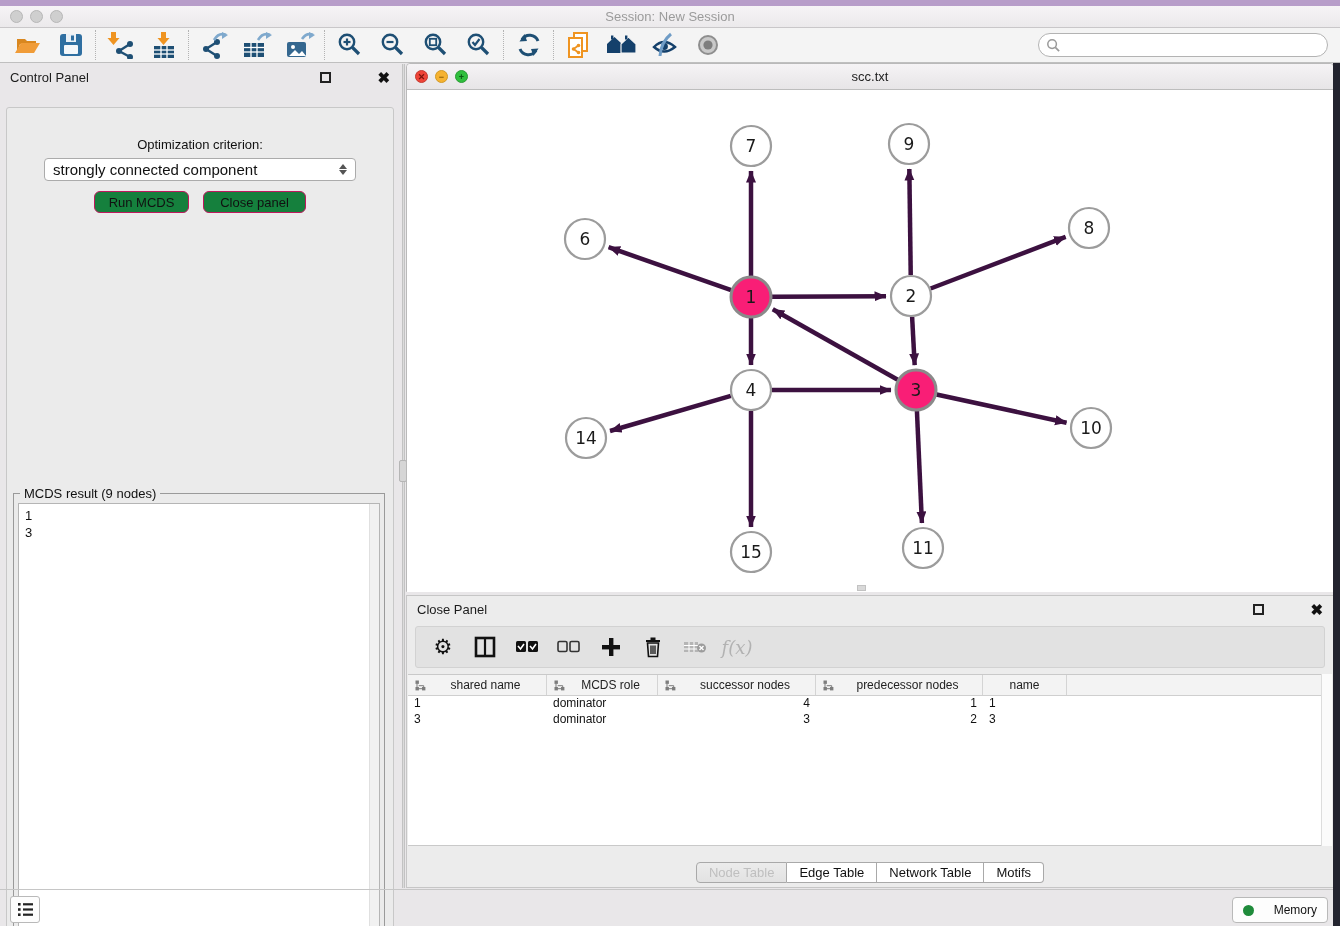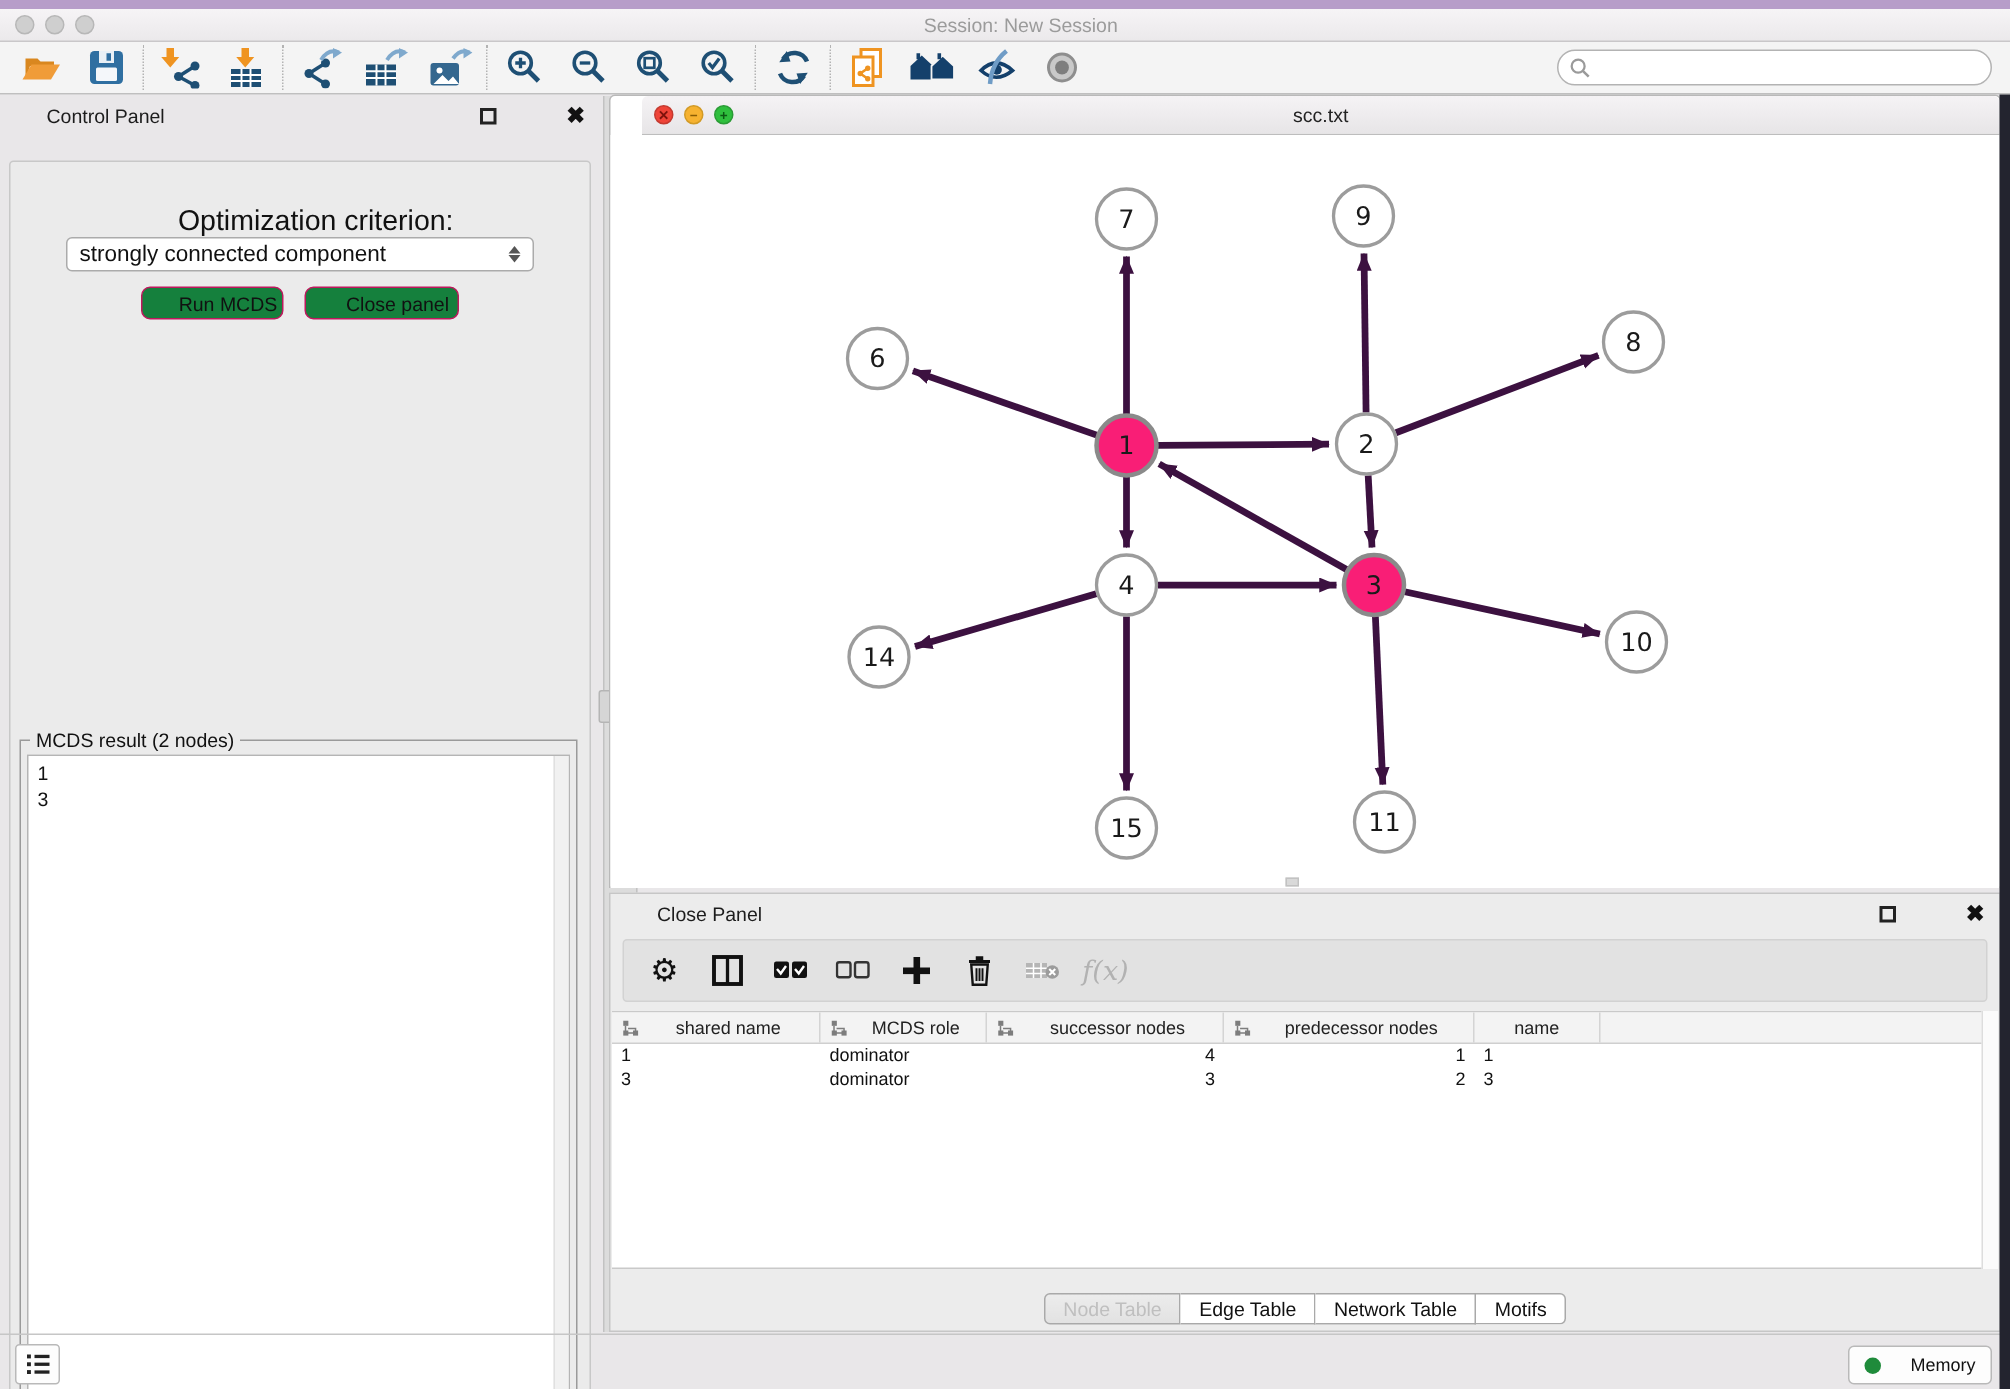--- a/index.html
+++ b/index.html
@@ -1,18 +1,18 @@
 <!DOCTYPE html>
 <html><head>
 <meta charset="utf-8">
 <style>
   * { margin:0; padding:0; box-sizing:border-box; }
   html,body { width:1340px; height:926px; }
   body { font-family:"Liberation Sans", sans-serif; background:#e9e7e9; position:relative; overflow:hidden; }
-  .abs { position:absolute;padding-left:21px; }
+  .abs { position:absolute; }
 
   
   #wallpaper-strip { left:0; top:0; width:1340px; height:6px; background:#b79dc9; }
   #titlebar { left:0; top:6px; width:1340px; height:22px;
     background:linear-gradient(#f6f4f6,#ebe9eb); border-bottom:1px solid #c9c7c9; }
   .traffic-dot { width:13px; height:13px; border-radius:50%; background:#cfcfcf; border:1px solid #b7b7b7; display:inline-block; }
   #titlebar .dots { position:absolute; left:10px; top:4px; display:flex; gap:7px; }
   #session-title { width:100%; text-align:center; line-height:21px; font-size:13px; color:#9b9b9b; }
 
   
@@ -32,21 +32,21 @@
   .close-x { font-size:15px; font-weight:bold; color:#111; line-height:11px; }
   #cp-body { position:absolute; left:6px; top:43px; width:388px; height:841px;
     background:#ebebeb; border:1px solid #c8c8c8; border-radius:3px; }
   .seg-tabs { position:absolute; display:flex; }
   .seg { border:1px solid #a9a9a9; border-left:none; background:#fff; font-size:13px; color:#111;
     padding:2px 12px; height:21px; display:flex; align-items:center; }
   .seg:first-child { border-left:1px solid #a9a9a9; border-radius:4px 0 0 4px; }
   .seg:last-child { border-radius:0 4px 4px 0; }
   .seg.disabled { background:linear-gradient(#ececec,#e2e2e2); color:#bfbfbf; }
   #cp-tabs { left:77px; top:33px; }
-  #opt-label { left:0; top:73px; width:400px; text-align:center; font-size:19px; color:#111; }
+  #opt-label { left:0; top:73px; width:400px; text-align:center; font-size:13px; color:#111; }
   #criterion-select { left:44px; top:94px; width:312px; height:23px; background:#fff; border:1px solid #ababab;
     border-radius:4px; font-size:15px; color:#111; display:flex; align-items:center; padding:0 8px; }
   #criterion-select .spacer { flex:1; }
   .stepper { display:flex; flex-direction:column; gap:1px; }
   .stepper i { width:0; height:0; border-left:4px solid transparent; border-right:4px solid transparent; }
   .stepper .up { border-bottom:5px solid #555; }
   .stepper .down { border-top:5px solid #555; }
   .mac-btn { background:#15803d; border:1px solid #be185d; border-radius:6px; font-size:13px; color:#111;
     height:22px; display:inline-flex; align-items:center; justify-content:center;text-align:center; }
   #run-mcds { left:94px; top:127px; width:95px; }
@@ -287,21 +287,21 @@
     <span>strongly connected component</span>
     <span class="spacer"></span>
     <span class="stepper">
         <i class="up"></i>
         <i class="down"></i>
       </span>
   </div>
   <div class="abs mac-btn" id="run-mcds">Run MCDS</div>
   <div class="abs mac-btn" id="close-panel">Close panel</div>
   <div class="abs" id="mcds-result">
-    <div id="mcds-legend">MCDS result (2 nodes)</div>
+    <div id="mcds-legend">MCDS result (9 nodes)</div>
     <div id="mcds-text">1
 3
       <div id="mcds-scroll"></div>
     </div>
   </div>
 </div>
 
 <div class="abs" id="v-divider"></div>
 <div class="abs" id="v-grip"></div>
 

